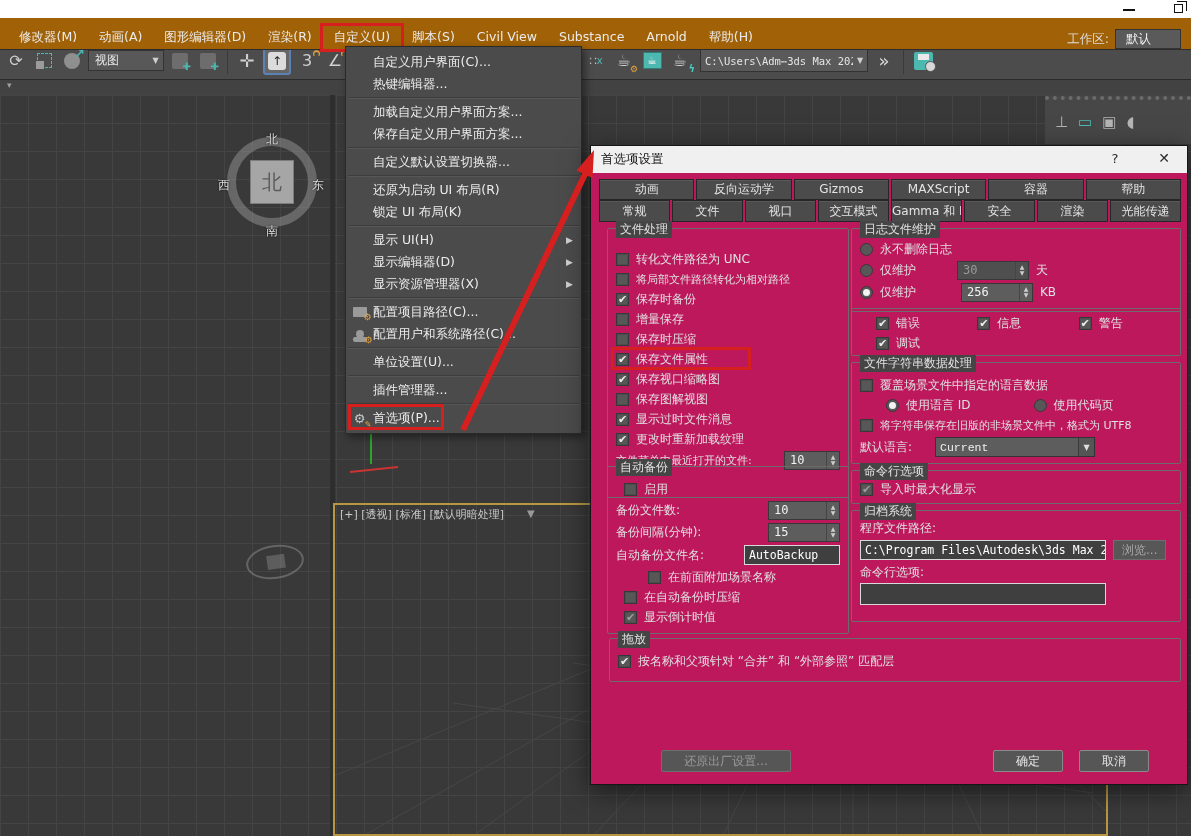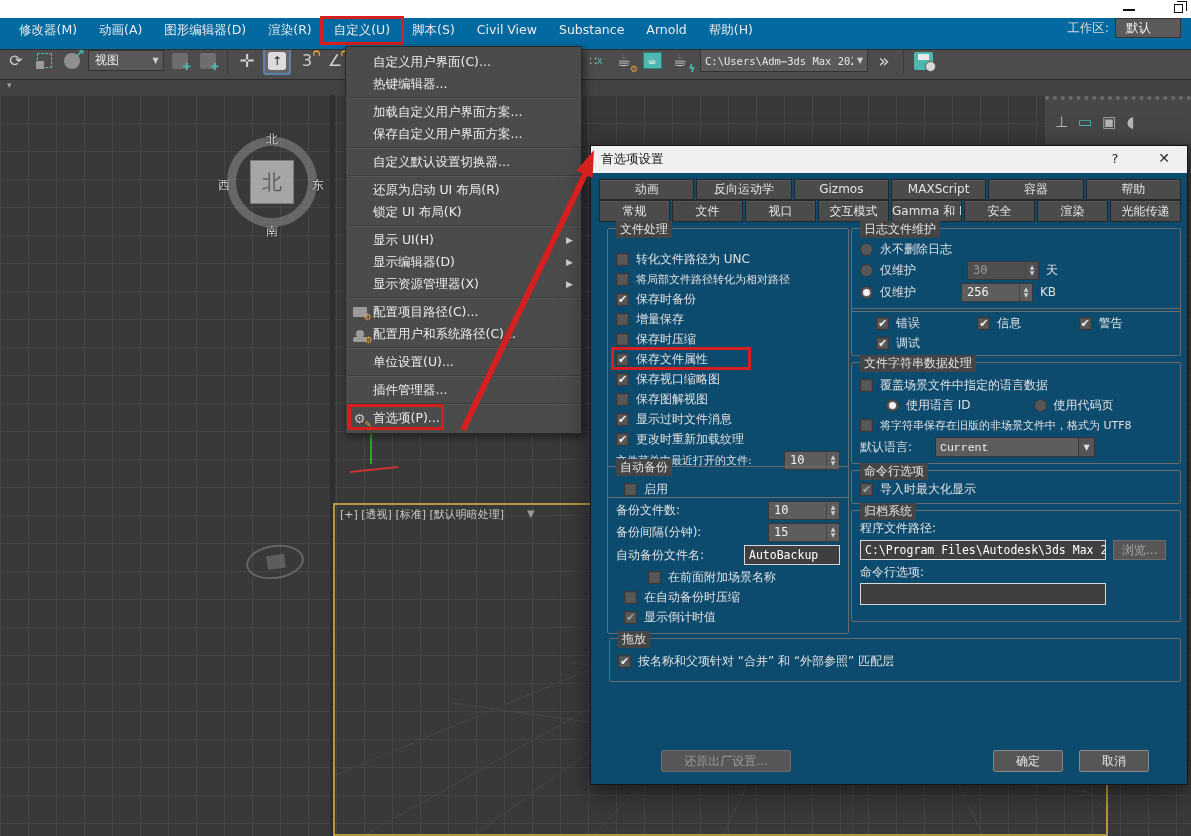--- a/index.html
+++ b/index.html
@@ -7,22 +7,22 @@
     font-family:"DejaVu Sans","Liberation Sans",sans-serif;-webkit-font-smoothing:antialiased}
   .stage{position:relative;width:1191px;height:836px}
 
   
   .osbar{position:absolute;left:0;top:0;width:1191px;height:18px;background:#fff;z-index:5}
   .os-min{position:absolute;right:56px;top:9px;width:12px;height:2px;background:#111}
   .os-restore{position:absolute;right:8px;top:4px;width:9px;height:9px;border:1.5px solid #111;background:#fff}
   .os-restore::before{content:"";position:absolute;left:2px;top:-4px;width:9px;height:9px;border:1.5px solid #111;border-bottom:none;border-left:none}
 
   
-  .menubar{position:absolute;left:0;top:18px;width:1191px;height:32px;background:#0369a1;
-    border-bottom:1px solid #2d2d2d;display:flex;align-items:flex-start;padding-left:8px;z-index:6}
+  .menubar{position:absolute;left:0;top:18px;width:1191px;height:32px;background:#a16207;
+    border-bottom:1px solid #2d2d2d;display:flex;align-items:flex-end;padding-left:8px;z-index:6}
   .mb-item{position:relative;color:#ebebeb;font-size:12.5px;padding:0 11px;line-height:24px;white-space:nowrap}
   .mb-right{margin-left:auto;display:flex;align-items:center;gap:6px;padding-right:10px}
   .ws-label{color:#dcdcdc;font-size:12.5px}
   .ws-box{min-width:66px;height:20px;background:#5a5a5a;border:1px solid #333;color:#efefef;
     font-size:12.5px;display:flex;align-items:center;padding:0 10px}
 
   
   .toolbar{position:absolute;left:0;top:42px;width:1191px;height:38px;background:#4c4c4c;
     border-bottom:1px solid #2b2b2b;display:flex;align-items:center;gap:4px;padding:0 4px;z-index:4}
   .tico{display:inline-flex;align-items:center;justify-content:center;width:24px;height:26px;
@@ -100,21 +100,21 @@
   .ico-user::before{content:"";position:absolute;left:-3px;top:7px;width:14px;height:5px;border-radius:2px;background:#9a9a9a}
   .ico-user::after{content:"⚙";position:absolute;right:-9px;bottom:-7px;color:#e8a33d;font-size:9px}
   .ico-gear{color:#c9c9c9;font-size:13px;position:relative}
   .ico-gear::after{content:"✎";position:absolute;right:-6px;bottom:-3px;color:#e8a33d;font-size:8px}
 
   
   .redframe{position:absolute;border:3px solid #d61f1f;pointer-events:none;z-index:9}
   .arrow-overlay{position:absolute;left:0;top:0;width:1191px;height:836px;z-index:30;pointer-events:none}
 
   
-  .dialog{position:absolute;left:590px;top:145px;width:598px;height:640px;background:#0c4a6e;
+  .dialog{position:absolute;left:590px;top:145px;width:598px;height:640px;background:#be185d;
     border:1px solid #161616;box-shadow:0 6px 24px rgba(0,0,0,.55);z-index:20;font-size:12px;color:#e0e0e0}
   .dlg-title{position:absolute;left:0;top:0;width:100%;height:27px;background:#f0f0f0;
     display:flex;align-items:center;padding-left:10px;color:#141414;font-size:12.5px}
   .dlg-help{position:absolute;right:64px;top:5px;color:#2b2b2b;font-size:13px;width:16px;text-align:center}
   .dlg-close{position:absolute;right:14px;top:4px;color:#2b2b2b;font-size:14px;width:18px;text-align:center}
   .trow{position:absolute;left:8px;width:582px;display:flex;gap:2px}
   .trow1{top:33px;height:21px}
   .trow2{top:54px;height:22px}
   .tab{flex:1;background:#4b4b4b;border:1px solid #262626;box-shadow:inset 0 1px 0 rgba(255,255,255,.08);
     color:#e4e4e4;text-align:center;line-height:19px;font-size:12px;white-space:nowrap;overflow:hidden;position:relative}
@@ -506,21 +506,21 @@
 
     <div class="group" style="left:260px;top:82px;width:330px;height:84px;padding-top:10px">
       <span class="gtitle">日志文件维护</span>
       <div class="crow">
           <span class="rb"></span>
           <span>永不删除日志</span>
         </div>
       <div class="crow tall">
           <span class="rb"></span>
           <span style="width:58px">仅维护</span>
-        <span class="spin dim" style="margin-left:22px">
+        <span class="spin dim" style="margin-left:12px">
             <span class="sval">30</span>
             <span class="sarr">▲<br>▼</span>
           </span>
         <span>天</span>
         </div>
       <div class="crow tall">
           <span class="rb on"></span>
           <span style="width:58px">仅维护</span>
         <span class="spin" style="margin-left:16px">
             <span class="sval">256</span>

